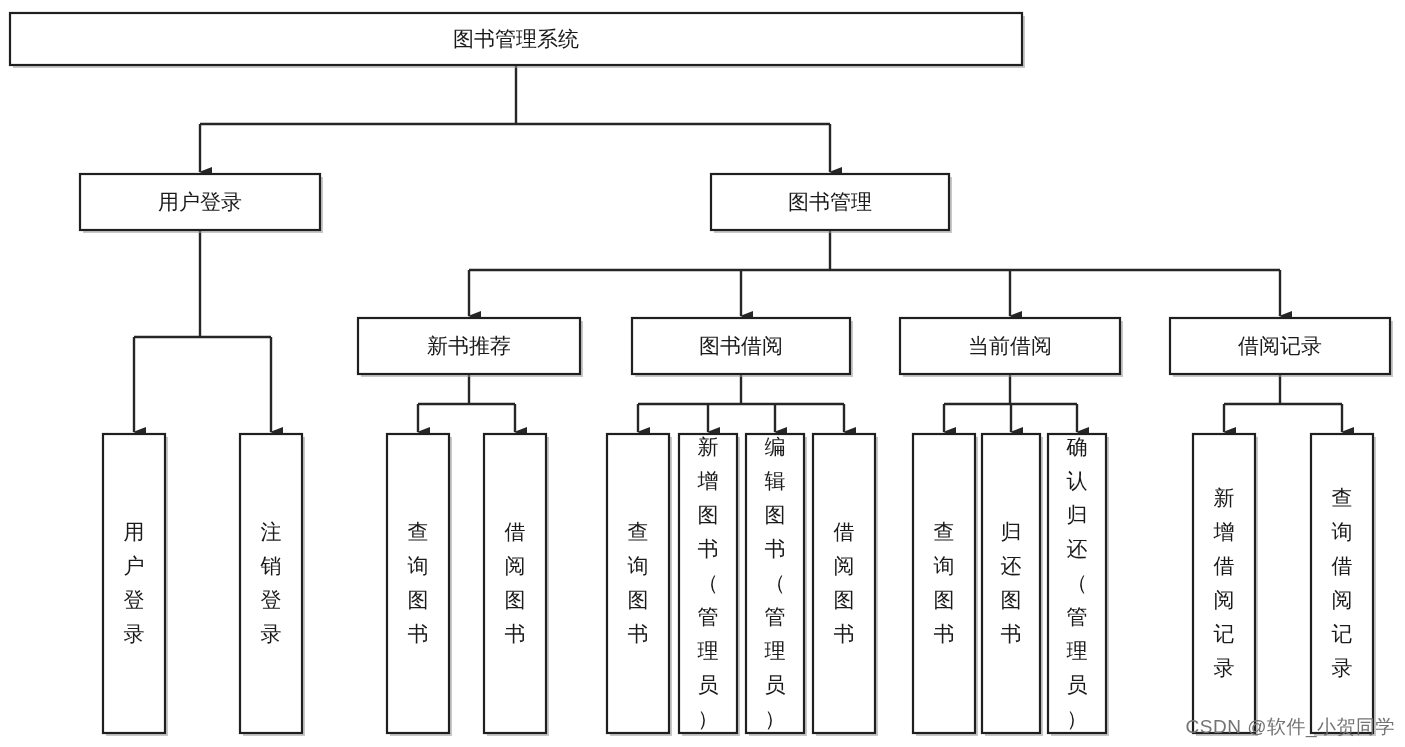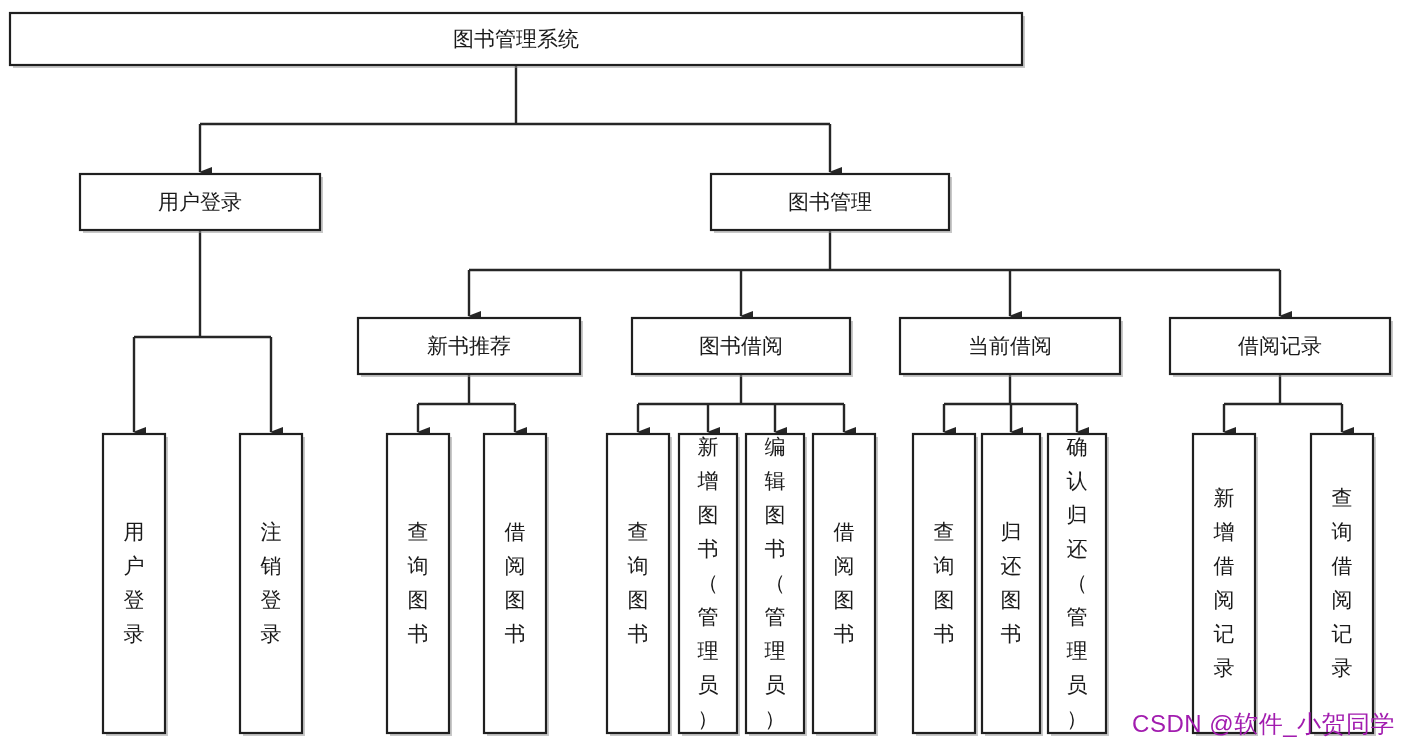--- a/index.html
+++ b/index.html
@@ -55,22 +55,22 @@
     font-family: "Liberation Sans", "DejaVu Sans", sans-serif;
     font-size: 21px;
     fill: #1a1a1a;
     text-anchor: middle;
   }
   .watermark {
     position: absolute;
     right: 10px;
     bottom: 7px;
     font-family: "Liberation Sans", "DejaVu Sans", sans-serif;
-    font-size: 24px;
-    color: #a21caf;
+    font-size: 19px;
+    color: #737373;
     letter-spacing: 0.5px;
     white-space: nowrap;
     pointer-events: none;
   }
 </style>
 </head>
 <body>
 
 <div id="diagram-root">
   <svg class="flow" viewBox="0 0 1405 747" xmlns="http://www.w3.org/2000/svg">

